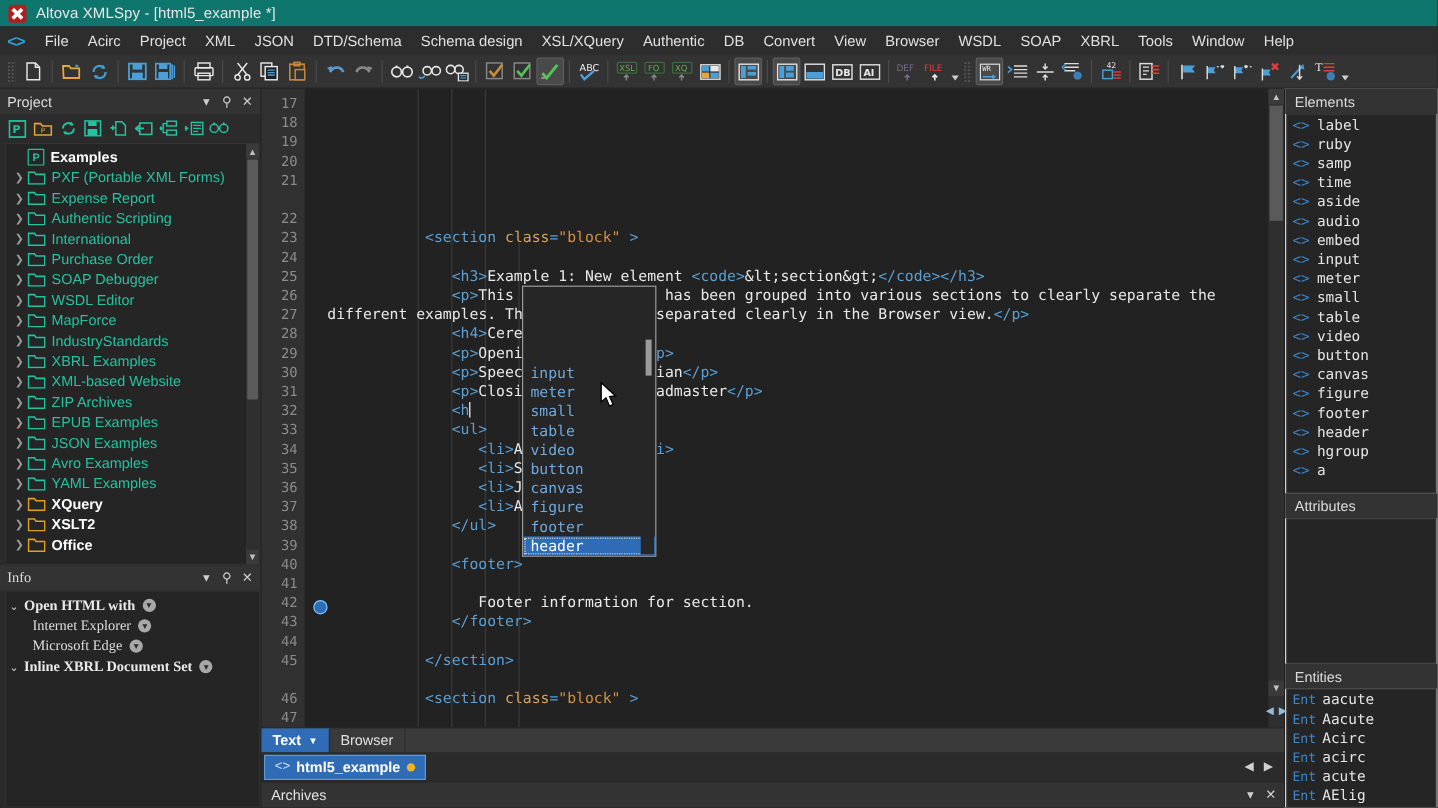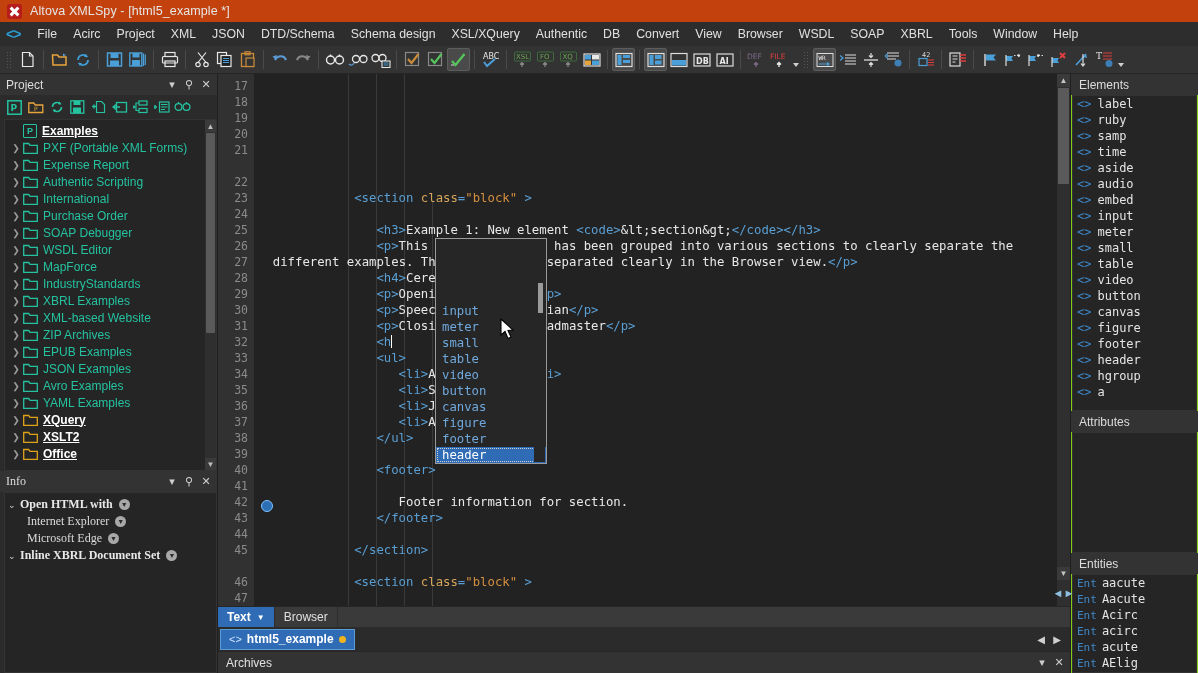--- a/index.html
+++ b/index.html
@@ -6,21 +6,21 @@
   html,body { width:1198px; height:673px; overflow:hidden; background:#2b2b2b; }
   body {
     font-family: "Liberation Sans", sans-serif;
     font-size: 12px;
     color: #d8d8d8;
     -webkit-font-smoothing: antialiased;
   }
   .app { position:relative; width:1198px; height:673px; background:#2b2b2b; display:flex; flex-direction:column; }
 
   
-  .titlebar { height:22px; background:#c2410c; display:flex; align-items:center; padding-left:7px; flex:0 0 22px; }
+  .titlebar { height:22px; background:#0f766e; display:flex; align-items:center; padding-left:7px; flex:0 0 22px; }
   .title-logo { width:15px; height:15px; position:relative; margin-right:8px; flex:0 0 15px; }
   .title-logo .dot { position:absolute; left:0; top:0; width:15px; height:15px; border-radius:3px; background:#b71c1c; }
   .title-logo .dot::before { content:""; position:absolute; left:2px; top:6px; width:11px; height:3px; background:#fff; transform:rotate(45deg); }
   .title-logo .dot::after { content:""; position:absolute; left:2px; top:6px; width:11px; height:3px; background:#fff; transform:rotate(-45deg); }
   .titlebar-text { font-size:12.5px; color:#e6e6e6; letter-spacing:0.1px; }
 
   
   .menubar { height:24px; background:#2d2d2d; display:flex; align-items:center; padding-left:6px; flex:0 0 24px; }
   .menu-logo { color:#2a9fd6; font-size:14px; font-weight:bold; margin-right:9px; letter-spacing:-1px; }
   .menu-item { font-size:12.3px; color:#e0e0e0; padding:3px 8px; white-space:nowrap; }
@@ -50,21 +50,21 @@
   .project-panel { flex:0 0 397px; display:flex; flex-direction:column; }
   .proj-toolbar { height:24px; background:#2b2b2b; display:flex; align-items:center; gap:4px; padding-left:6px; flex:0 0 24px; }
   .proj-toolbar .pt { width:17px; height:17px; display:flex; align-items:center; justify-content:center; }
   .tree { flex:1 1 auto; background:#252525; margin:0 0 0 4px; overflow:hidden; position:relative; border:1px solid #333; }
   .tree-inner { padding:2px 0 0 0; }
   .trow { height:17px; display:flex; align-items:center; font-size:12px; padding-left:4px; white-space:nowrap; }
   .trow .arrow { width:14px; color:#9b9b9b; font-size:9px; text-align:center; flex:0 0 14px; }
   .folder { width:15px; height:12px; margin-right:5px; flex:0 0 15px; position:relative; }
   .folder svg { display:block; }
   .tlabel { color:#25c2a0; }
-  .tlabel.bold { font-weight:bold;text-decoration:underline; }
+  .tlabel.bold { font-weight:bold; }
   .tlabel.amber { color:#ffffff; }
   .pbadge { width:14px;height:14px;border:1.6px solid #25c2a0;color:#25c2a0;font-size:9px;font-weight:bold;display:flex;align-items:center;justify-content:center;margin-right:5px;border-radius:1px;flex:0 0 14px;}
   .tscroll { position:absolute; right:0; top:0; width:11px; height:100%; background:#2f2f2f; }
   .tscroll .up,.tscroll .dn { height:12px; display:flex; align-items:center; justify-content:center; color:#bdbdbd; font-size:8px; background:#3a3a3a; }
   .tscroll .dn { position:absolute; bottom:0; width:11px; }
   .tscroll .thumb { position:absolute; top:13px; left:1px; width:9px; height:200px; background:#5a5a5a; border-radius:1px; }
 
   .info-panel { flex:1 1 auto; display:flex; flex-direction:column; min-height:0;font-family:Liberation Serif, serif; }
   .info-body { flex:1 1 auto; background:#252525; margin-left:4px; border:1px solid #333; padding:3px 0 0 0; overflow:hidden; }
   .irow { height:17px; display:flex; align-items:center; font-size:12px; padding-left:3px; }
@@ -103,21 +103,21 @@
   .doctabs { height:24px; background:#2b2b2b; display:flex; align-items:center; flex:0 0 24px; padding-left:2px; }
   .dtab { height:21px; display:flex; align-items:center; gap:5px; padding:0 8px; background:#2f6cb5; border:1px solid #5b9bd5; color:#fff; font-size:12px; font-weight:bold; }
   .dtab .ic { color:#cfe6ff; font-size:11px; font-weight:normal; }
   .dtab .mod { width:7px;height:7px;border-radius:50%;background:#f0b41e; }
   .doctabs .navs { margin-left:auto; display:flex; gap:2px; padding-right:6px; color:#d0d0d0; font-size:10px; }
   .doctabs .navs span { width:14px;height:16px;display:flex;align-items:center;justify-content:center; }
   .msgbar { height:22px; background:#333; display:flex; align-items:center; padding:0 4px 0 8px; font-size:12px; color:#e0e0e0; flex:0 0 22px; border-top:1px solid #262626; }
   .msgbar .spacer{flex:1;}
 
   
-  .rightcol { width:128px; flex:0 0 128px; display:flex; flex-direction:column; background:#84cc16; border-left:1px solid #1f1f1f; }
+  .rightcol { width:128px; flex:0 0 128px; display:flex; flex-direction:column; background:#ffffff; border-left:1px solid #1f1f1f; }
   .rpanel { display:flex; flex-direction:column; min-height:0; }
   .rhead { height:21px; background:#333; display:flex; align-items:center; padding-left:8px; font-size:12px; color:#dcdcdc; flex:0 0 21px; }
   .rbody { background:#252525; flex:1 1 auto; overflow:hidden; border:1px solid #333; margin:0 1px; }
   .erow { height:16px; display:flex; align-items:center; padding-left:4px; font-family:"DejaVu Sans Mono", monospace; font-size:12px; color:#e4e4e4; }
   .erow .dia { color:#3f86c9; margin-right:6px; font-size:12px; }
   .erow .entb { color:#3f86c9; margin-right:5px; font-size:11px; font-family:"DejaVu Sans Mono", monospace; }
 
   
   .acpop { position:absolute; background:#262626; border:1px solid #9a9a9a; z-index:40; }
   .acpop .item { height:16px; display:flex; align-items:center; padding-left:6px; font-family:"DejaVu Sans Mono", monospace; font-size:12.3px; color:#6fa8dc; }

